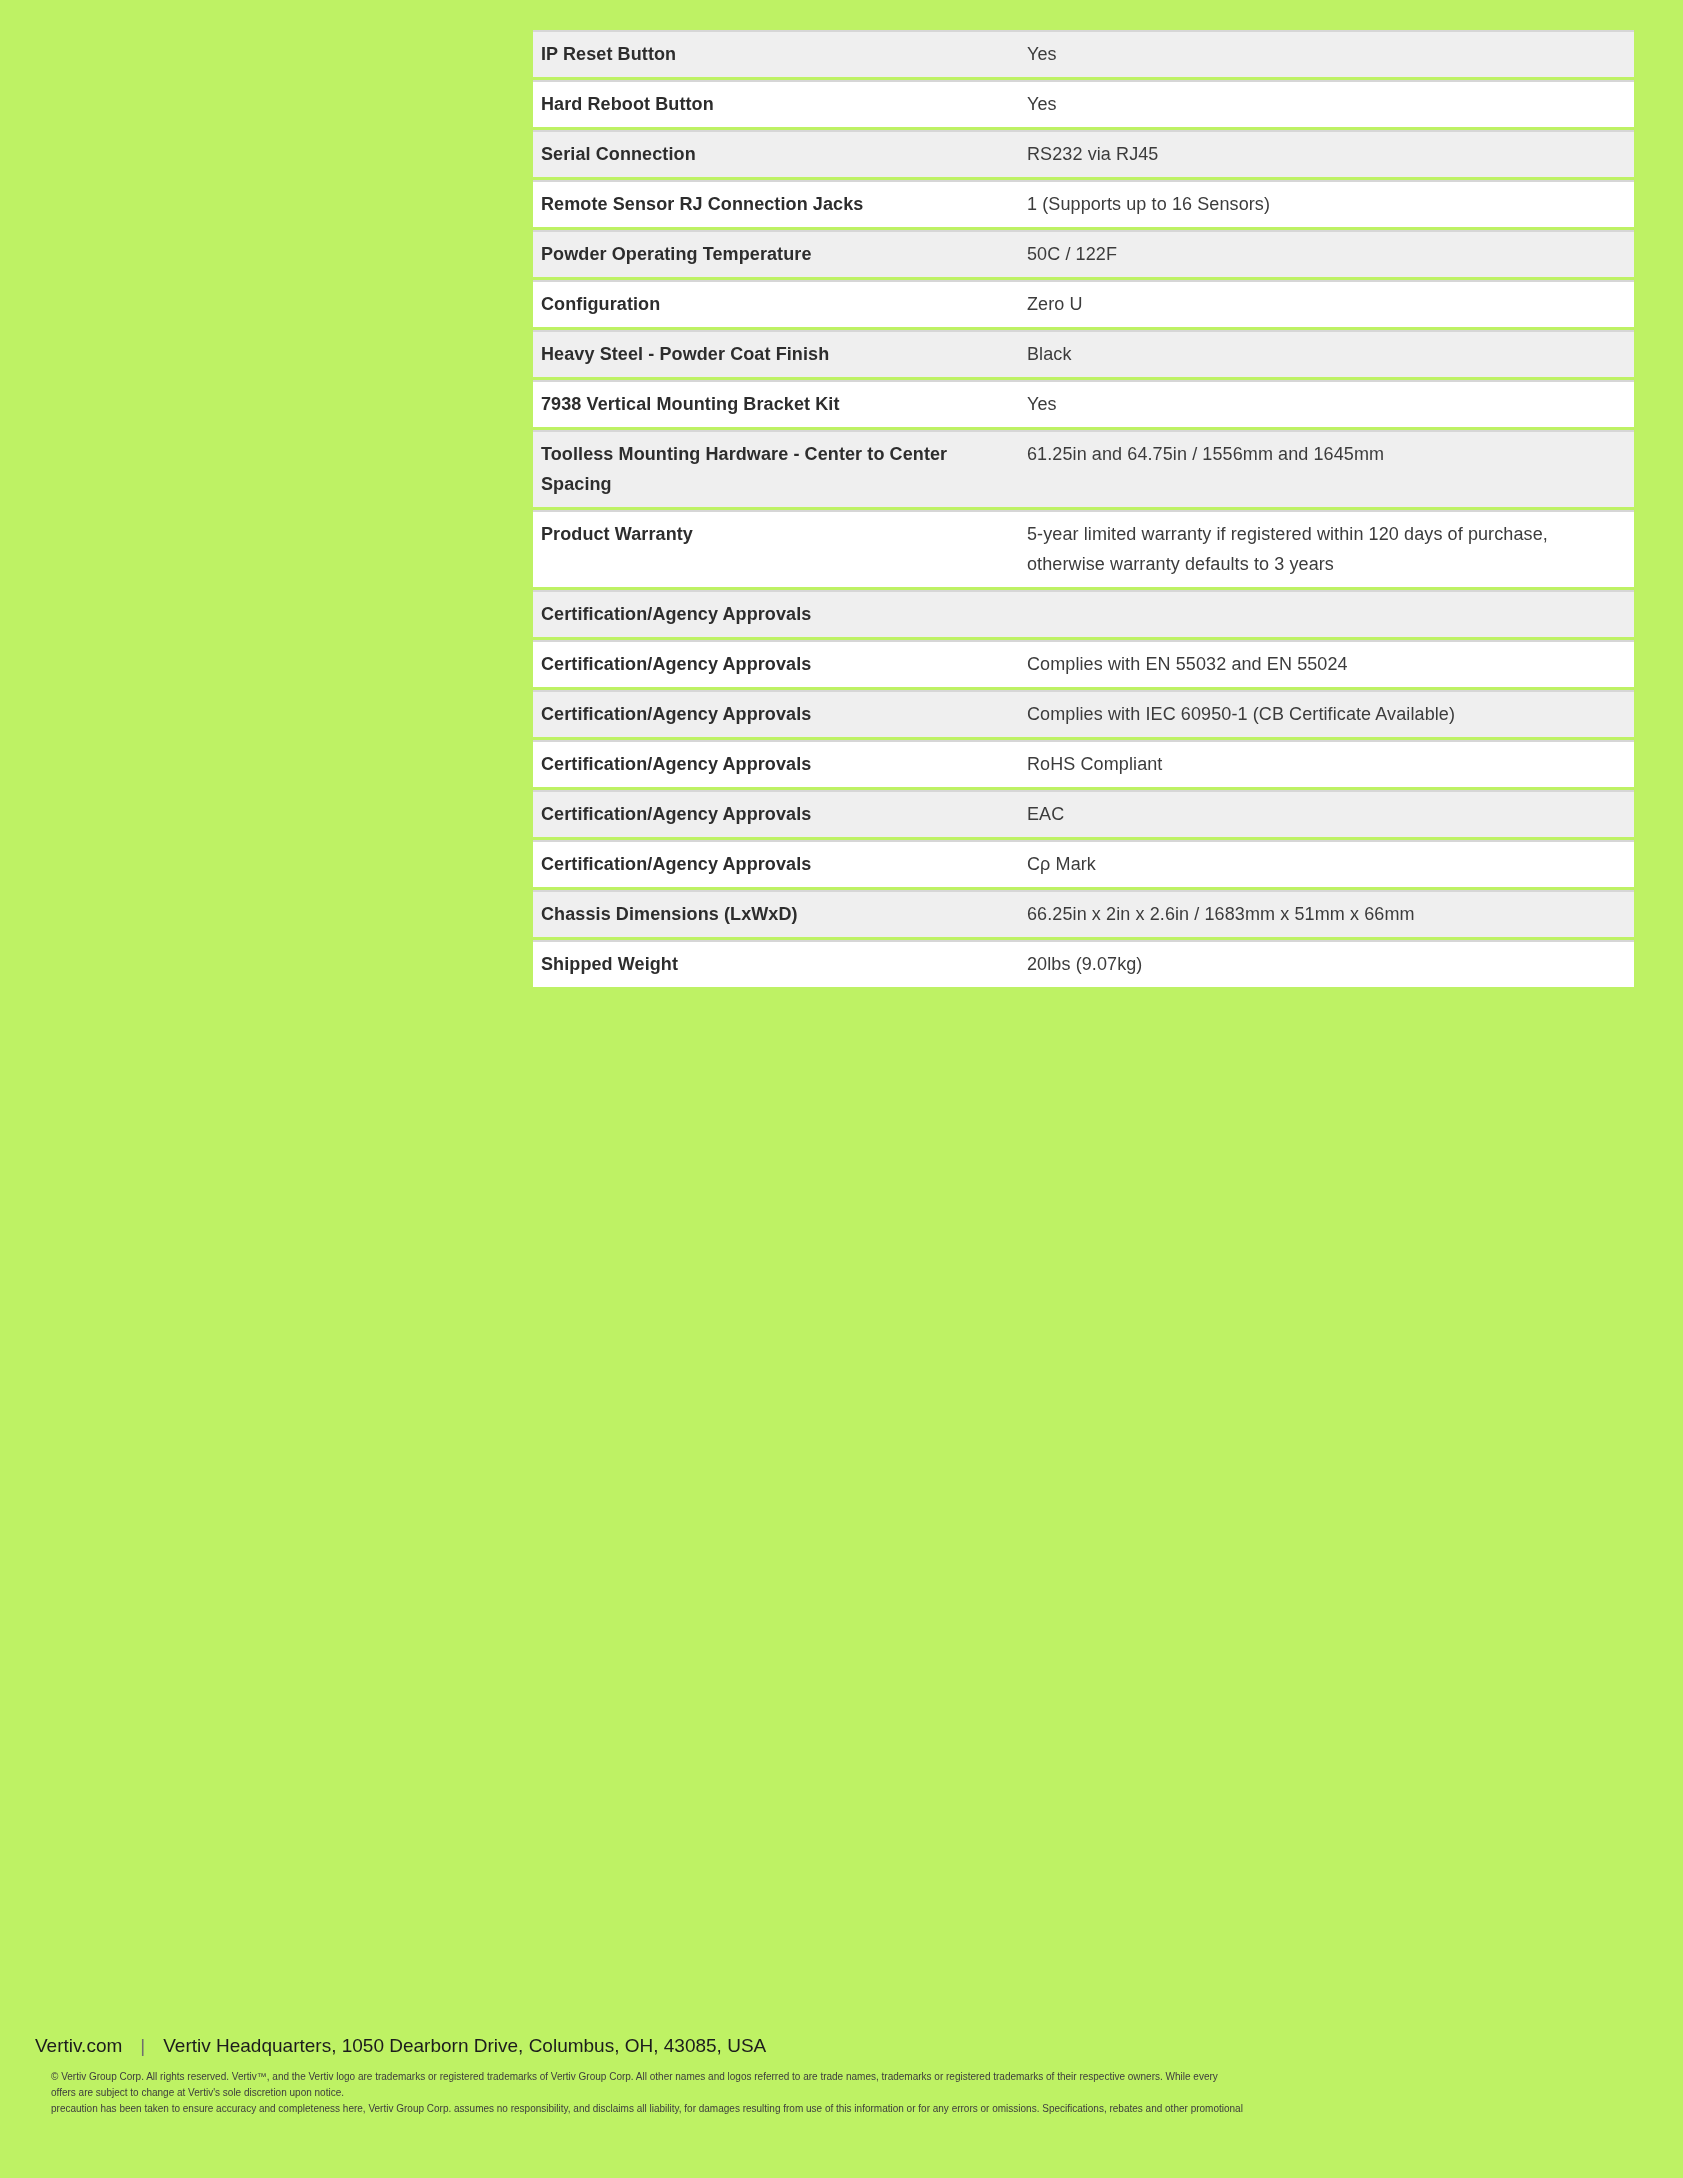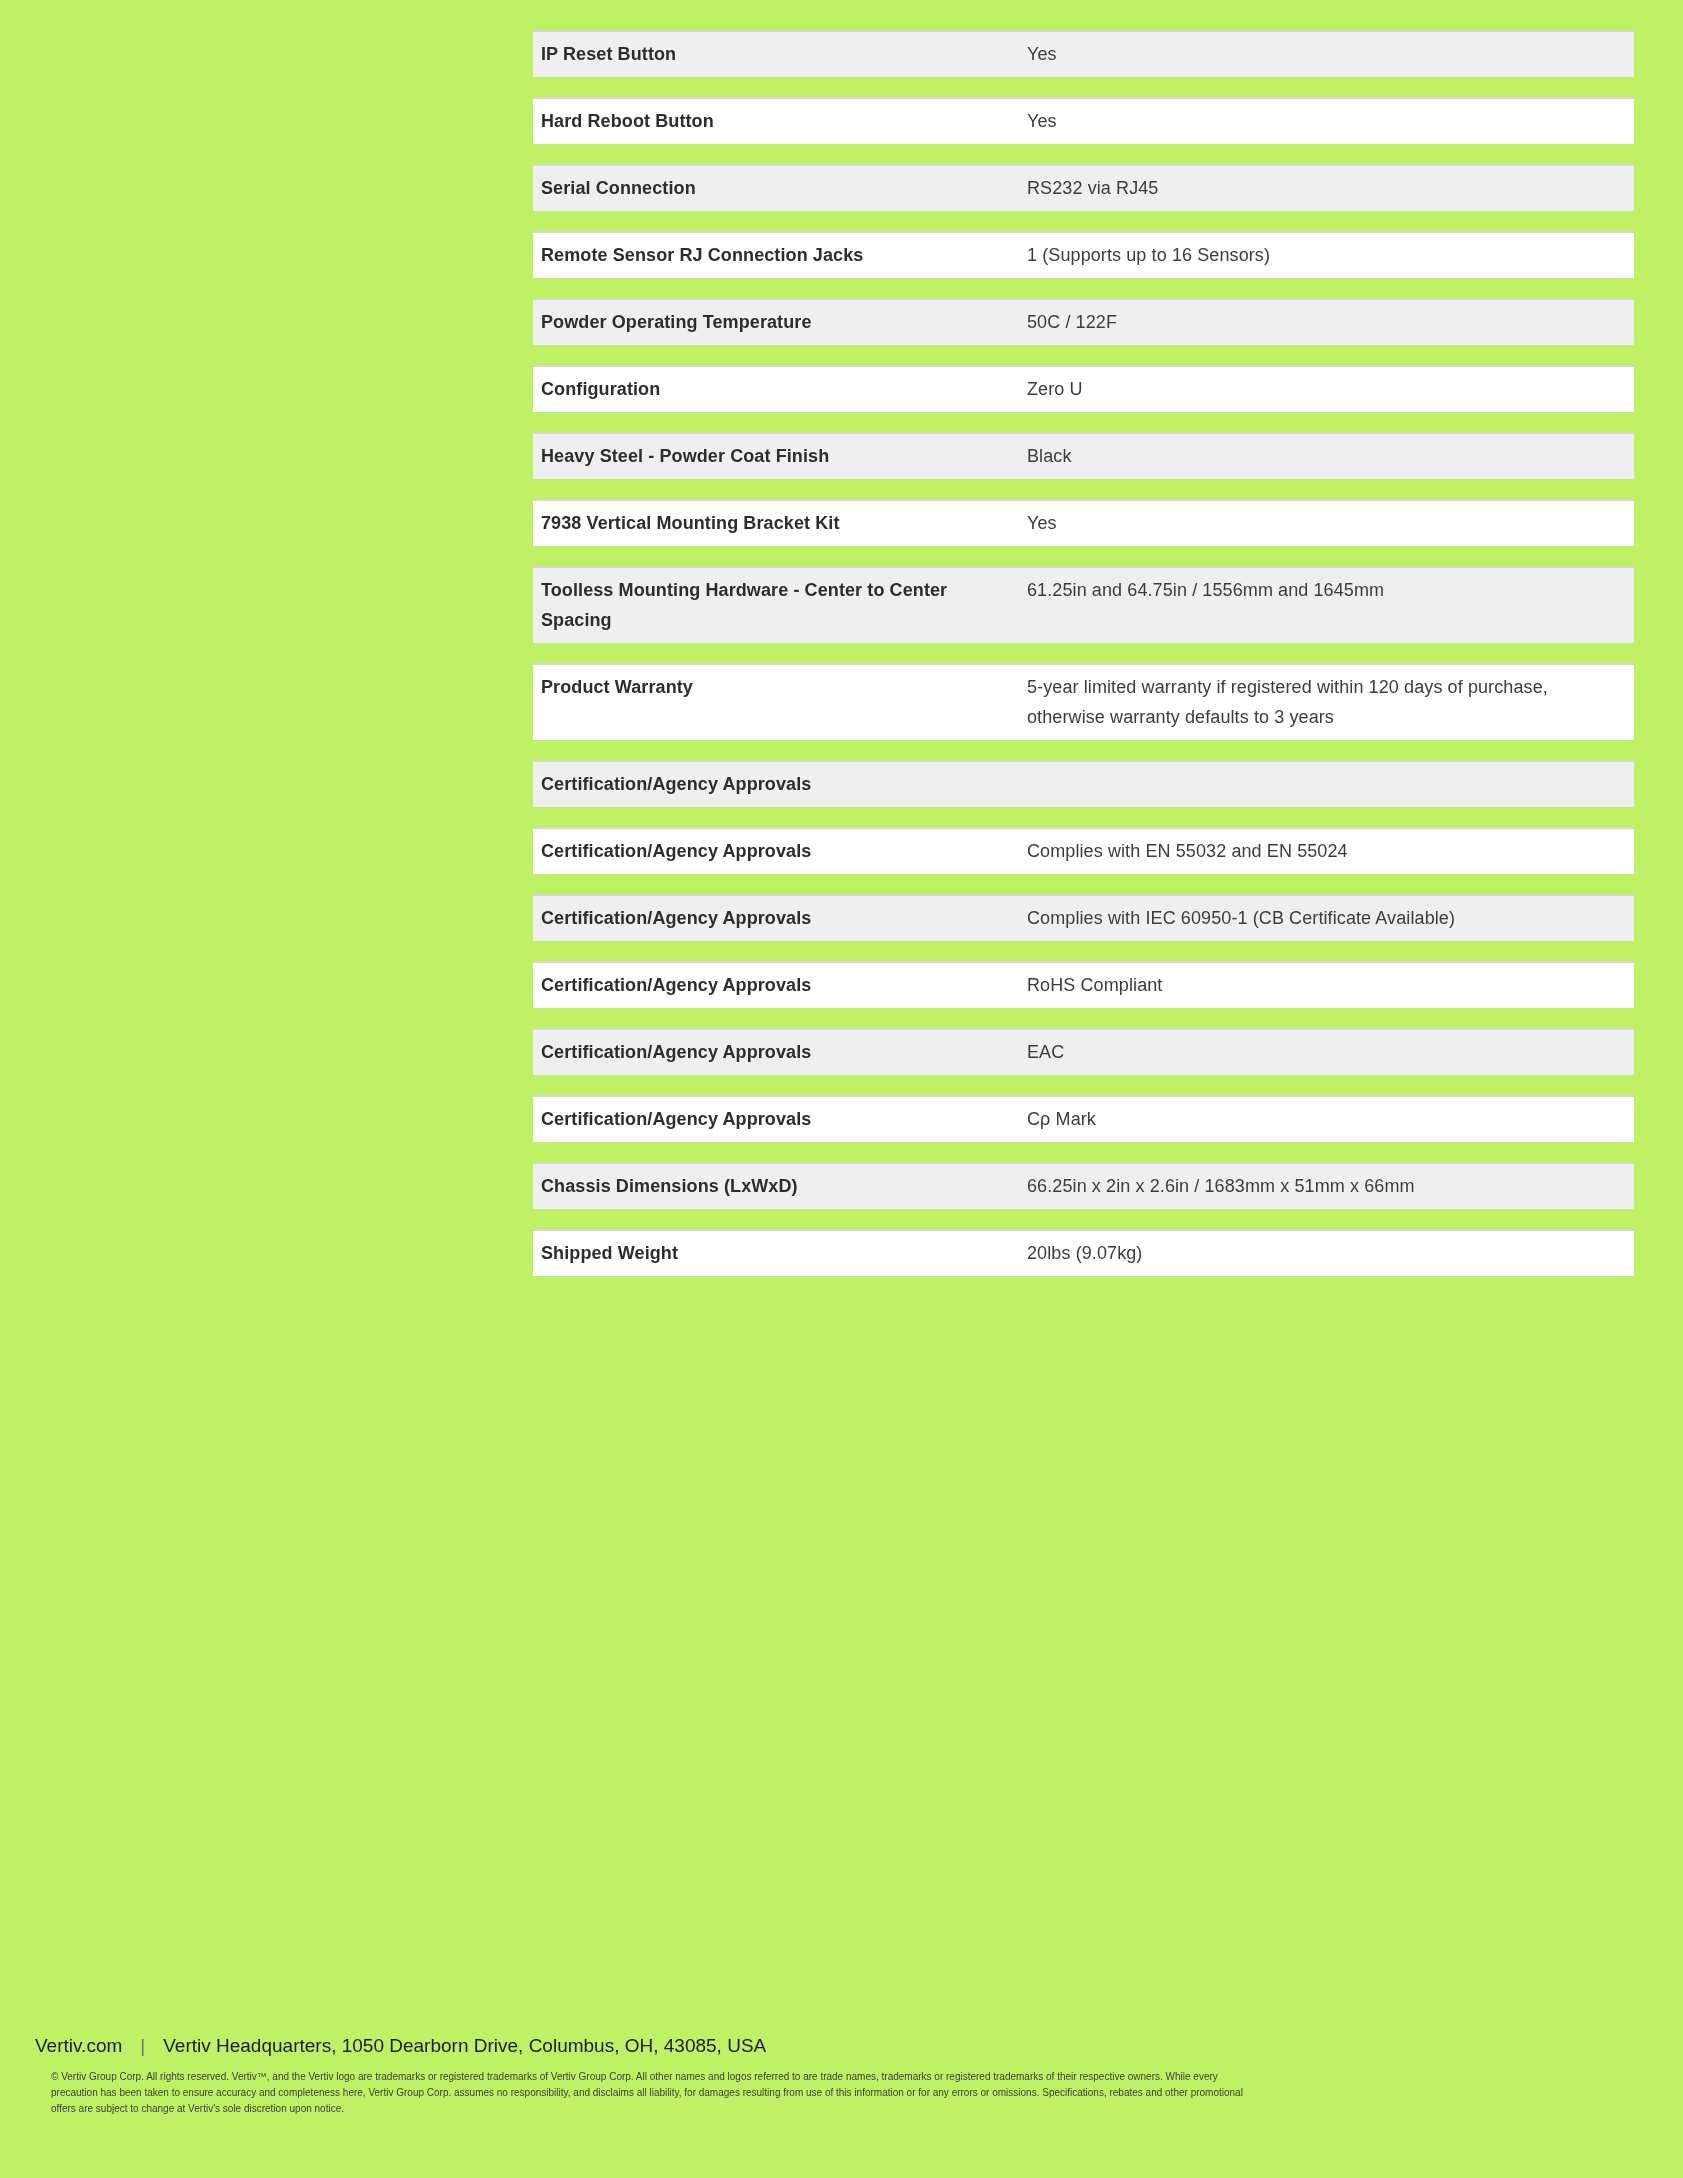--- a/index.html
+++ b/index.html
@@ -22,21 +22,21 @@
     left: 533px;
     top: 30px;
     width: 1101px;
   }
   .spec-row {
     display: flex;
     align-items: flex-start;
     border-top: 2px solid #d6d6d6;
     padding: 7px 0 8px 0;
   }
-  .spec-row + .spec-row { margin-top: 20px; }
+  .spec-row + .spec-row { margin-top: 3px; }
   .spec-row:nth-child(odd) { background: #efefef; }
   .spec-row:nth-child(even) { background: #ffffff; }
   .spec-label {
     width: 457px;
     padding-left: 8px;
     padding-right: 28px;
     font-size: 18px;
     line-height: 30px;
     font-weight: bold;
     color: #2d2d2d;
@@ -183,18 +183,18 @@
   </div>
 
   <div class="footer-main">
     <a class="footer-site">Vertiv.com</a>
     <span class="footer-sep">|</span>
     <span>Vertiv Headquarters, 1050 Dearborn Drive, Columbus, OH, 43085, USA</span>
   </div>
 
   <div class="footer-legal">
     <div>© Vertiv Group Corp. All rights reserved. Vertiv™, and the Vertiv logo are trademarks or registered trademarks of Vertiv Group Corp. All other names and logos referred to are trade names, trademarks or registered trademarks of their respective owners. While every</div>
+    <div>offers are subject to change at Vertiv's sole discretion upon notice.</div>
     <div>precaution has been taken to ensure accuracy and completeness here, Vertiv Group Corp. assumes no responsibility, and disclaims all liability, for damages resulting from use of this information or for any errors or omissions. Specifications, rebates and other promotional</div>
-    <div>offers are subject to change at Vertiv's sole discretion upon notice.</div>
   </div>
 
 </div>
 
 
 </body></html>

